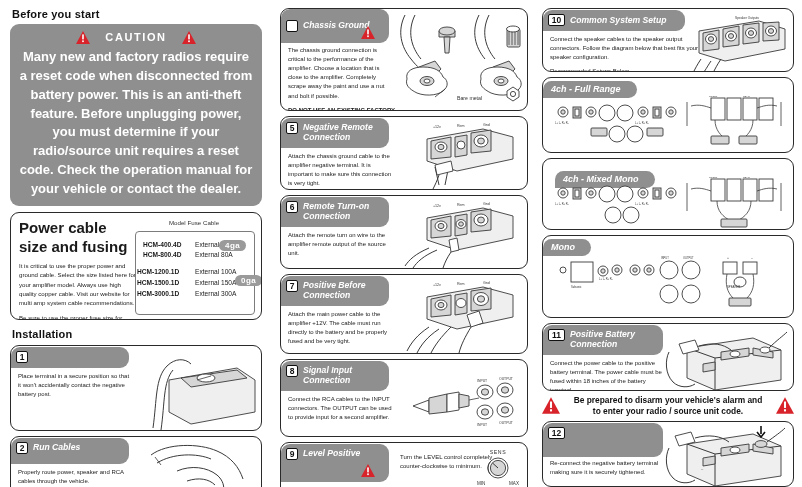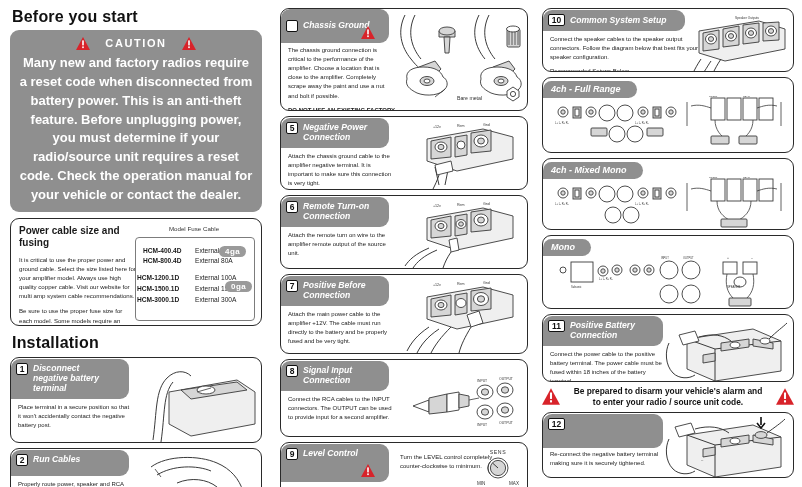--- a/index.html
+++ b/index.html
@@ -6,38 +6,38 @@
   body{width:802px;height:487px;overflow:hidden;
        font-family:"Liberation Sans","DejaVu Sans",sans-serif;color:#1a1a1a;}
   .page{position:relative;width:802px;height:487px;background:#fff;box-sizing:border-box;}
 
   
   .col{position:absolute;top:0;height:487px;box-sizing:border-box;}
   .col-left{left:0;width:272px;padding:6px 8px;}
   .col-mid{left:274px;width:260px;padding:6px 4px;}
   .col-right{left:536px;width:266px;padding:6px 6px 6px 4px;}
 
-  .section-title{font-size:16px;font-weight:bold;letter-spacing:.2px;margin:2px 0 4px 4px;color:#111;}
+  .section-title{font-size:11px;font-weight:bold;letter-spacing:.2px;margin:2px 0 4px 4px;color:#111;}
 
   
   .caution{background:#8f8f8f;border-radius:9px;color:#fff;padding:5px 8px 7px;margin:0 2px;}
   .caution-head{display:flex;align-items:center;justify-content:center;gap:15px;height:16px;}
   .caution-head .ctext{font-size:11px;font-weight:bold;letter-spacing:1.6px;color:#fff;}
   .caution-body{font-size:13px;line-height:1.45;text-align:center;margin-top:3px;color:#fff;font-weight:bold;}
 
   
   .tri{position:relative;width:14px;height:13px;display:inline-block;}
   .tri svg{display:block;}
 
   
   .panel{border:1.3px solid #2a2a2a;border-radius:9px;background:#fff;box-sizing:border-box;position:relative;overflow:hidden;}
 
   
   .pc{margin:6px 2px 0;padding:6px 8px 8px;height:108px;}
-  .pc-h{font-size:10px;font-weight:bold;line-height:1.25;width:120px;}
+  .pc-h{font-size:15px;font-weight:bold;line-height:1.25;width:120px;}
   .pc-p{font-size:6.1px;line-height:1.5;width:118px;margin-top:5px;color:#222;}
   .pc-p.second{margin-top:6px;}
   .fusebox{position:absolute;left:124px;top:18px;width:118px;height:82px;border:1px solid #7c7c7c;border-radius:4px;}
   .fuse-hd{position:absolute;left:124px;top:6px;width:118px;text-align:center;font-size:6.2px;color:#333;}
   .frow{position:absolute;display:flex;font-size:6.6px;}
   .frow .m{font-weight:bold;width:52px;}
   .frow .f{color:#222;}
   .gabadge{position:absolute;background:#9a9a9a;color:#fff;border-radius:7px;font-size:8px;font-weight:bold;
            padding:1px 6px;letter-spacing:.5px;}
 
@@ -128,31 +128,28 @@
       <div class="frow" style="left:126px;top:66px">
         <span class="m" style="width:58px">HCM-1500.1D</span>
         <span class="f">External 150A</span>
       </div>
       <div class="frow" style="left:126px;top:77px">
         <span class="m" style="width:58px">HCM-3000.1D</span>
         <span class="f">External 300A</span>
       </div>
 
       <div class="gabadge" style="left:208px;top:27px">4ga</div>
-      <div class="gabadge" style="left:214px;top:62px">0ga</div>
+      <div class="gabadge" style="left:224px;top:62px">0ga</div>
     </div>
 
     <div class="section-title" style="margin-top:8px">Installation</div>
 
     <div class="cardwrap step" style="height:86px">
       <div class="tag rl" style="margin:0;width:118px">
         <span class="num">1</span>
-        <span class="tlabel">Disconnect
-negative battery
-terminal</span>
       </div>
       <div class="body-txt" style="width:112px">Place terminal in a secure position so that it won't accidentally contact the negative battery post.</div>
       <svg class="art" style="right:0;top:4px" width="110" height="82" viewBox="0 0 110 82">
         <path class="filll" d="M18 30 L86 18 L104 30 L104 62 L40 74 L18 62 Z"></path>
         <path class="fillg" d="M30 28 L86 20 L96 28 L40 37 Z"></path>
         <ellipse class="fillw" cx="55" cy="28" rx="9" ry="4"></ellipse>
         <path class="ln" d="M2 78 C6 50 4 28 16 16 C24 8 34 8 40 14"></path>
         <path class="ln" d="M10 80 C14 52 12 32 22 20"></path>
         <path class="ln2" d="M46 30 L60 26"></path>
       </svg>
@@ -227,21 +224,21 @@
         <path class="fillw" d="M124 78 L130 74 L136 78 L136 84 L130 88 L124 84 Z"></path>
         <ellipse class="fillw" cx="130" cy="81" rx="2.6" ry="2.6"></ellipse>
         <path class="ln2" d="M52 84 L62 76"></path>
       </svg>
       <span class="hint" style="left:176px;top:86px">Bare metal</span>
     </div>
 
     <div class="cardwrap step" style="height:74px">
       <div class="tag rl" style="margin:0;width:108px;min-height:26px">
         <span class="num">5</span>
-        <span class="tlabel">Negative Power
+        <span class="tlabel">Negative Remote
 Connection</span>
       </div>
       <div class="body-txt" style="width:104px">Attach the chassis ground cable to the amplifier negative terminal. It is important to make sure this connection is very tight.</div>
       <svg class="art" style="right:4px;top:6px" width="118" height="66" viewBox="0 0 118 66">
         <path class="filll" d="M22 16 L78 6 L108 14 L108 36 L52 48 L22 38 Z"></path>
         <path class="fillg" d="M26 18 L46 14 L46 34 L26 36 Z"></path>
         <path class="fillg" d="M50 14 L62 12 L62 32 L50 34 Z"></path>
         <path class="fillg" d="M66 10 L86 7 L86 28 L66 30 Z"></path>
         <ellipse class="fillw" cx="36" cy="24" rx="6" ry="5"></ellipse>
         <ellipse class="fillg" cx="36" cy="24" rx="3" ry="2.6"></ellipse>
@@ -337,21 +334,21 @@
         <text x="70" y="4" font-size="3.4" fill="#333">INPUT</text>
         <text x="92" y="2" font-size="3.4" fill="#333">OUTPUT</text>
         <text x="70" y="48" font-size="3.4" fill="#333">INPUT</text>
         <text x="92" y="46" font-size="3.4" fill="#333">OUTPUT</text>
       </svg>
     </div>
 
     <div class="cardwrap step" style="height:56px">
       <div class="tag rl" style="margin:0;width:108px;min-height:38px">
         <span class="num">9</span>
-        <span class="tlabel">Level Control</span>
+        <span class="tlabel">Level Positive</span>
         <span class="tri" style="position:absolute;right:14px;top:20px">
           <svg width="14" height="13" viewBox="0 0 14 13">
               <path d="M7 0 L14 13 L0 13 Z" fill="#d8232a"></path>
               <rect x="6.2" y="3.4" width="1.6" height="5" fill="#fff"></rect>
               <rect x="6.2" y="9.4" width="1.6" height="1.7" fill="#fff"></rect>
             </svg>
         </span>
       </div>
       <div class="body-txt" style="position:absolute;left:112px;top:6px;width:96px">Turn the LEVEL control completely counter-clockwise to minimum.</div>
       <div style="position:absolute;right:8px;top:6px;text-align:center;width:42px">
@@ -431,21 +428,21 @@
         <path class="ln2" d="M10 10 C18 8 24 10 30 12 M96 10 C88 8 82 10 76 12"></path>
         <path class="ln2" d="M34 24 C34 34 40 40 46 44 M72 24 C72 34 66 40 60 44"></path>
         <rect class="fillg" x="30" y="40" width="18" height="8" rx="1"></rect>
         <rect class="fillg" x="58" y="40" width="18" height="8" rx="1"></rect>
         <text x="28" y="1" font-size="2.4" fill="#333">FRONT</text>
         <text x="62" y="1" font-size="2.4" fill="#333">REAR</text>
       </svg>
     </div>
 
     <div class="cardwrap step" style="height:72px">
-      <span class="dpill r2" style="margin:0">4ch - Mixed Mono</span>
+      <span class="dpill r2" style="margin:12px">4ch - Mixed Mono</span>
       <svg class="art" style="left:8px;top:24px" width="140" height="44" viewBox="0 0 140 44">
         <ellipse class="fillw" cx="12" cy="10" rx="5" ry="5"></ellipse>
           <ellipse class="fillg" cx="12" cy="10" rx="2.2" ry="2.2"></ellipse>
         <rect class="fillg" x="22" y="5" width="8" height="11"></rect>
           <rect class="fillw" x="24" y="7" width="4" height="7"></rect>
         <ellipse class="fillw" cx="40" cy="10" rx="5" ry="5"></ellipse>
           <ellipse class="fillg" cx="40" cy="10" rx="2.2" ry="2.2"></ellipse>
         <circle class="fillw" cx="56" cy="11" r="8"></circle>
           <circle class="fillw" cx="74" cy="11" r="8"></circle>
         <ellipse class="fillw" cx="92" cy="10" rx="5" ry="5"></ellipse>
@@ -466,21 +463,21 @@
           <rect class="fillw" x="78" y="2" width="14" height="22"></rect>
         <path class="ln2" d="M6 6 L6 34 M100 6 L100 34"></path>
         <path class="ln2" d="M10 12 C18 10 24 12 30 14 M96 12 C88 10 82 12 76 14"></path>
         <path class="ln2" d="M36 24 C36 34 42 40 50 44 M70 24 C70 34 64 40 56 44"></path>
         <rect class="fillg" x="40" y="42" width="26" height="8" rx="1"></rect>
         <text x="28" y="1" font-size="2.4" fill="#333">FRONT</text>
         <text x="62" y="1" font-size="2.4" fill="#333">REAR</text>
       </svg>
     </div>
 
-    <div class="cardwrap step" style="height:74px">
+    <div class="cardwrap step" style="height:83px">
       <span class="dpill r2" style="margin:0">Mono</span>
       <svg class="art" style="left:14px;top:22px" width="160" height="50" viewBox="0 0 160 50">
         <circle class="fillw" cx="6" cy="12" r="3"></circle>
         <rect class="fillw" x="14" y="4" width="22" height="20"></rect>
         <ellipse class="fillw" cx="46" cy="13" rx="5" ry="5"></ellipse>
           <ellipse class="fillg" cx="46" cy="13" rx="2.2" ry="2.2"></ellipse>
         <ellipse class="fillw" cx="60" cy="12" rx="5" ry="5"></ellipse>
           <ellipse class="fillg" cx="60" cy="12" rx="2.2" ry="2.2"></ellipse>
         <ellipse class="fillw" cx="78" cy="12" rx="5" ry="5"></ellipse>
           <ellipse class="fillg" cx="78" cy="12" rx="2.2" ry="2.2"></ellipse>

